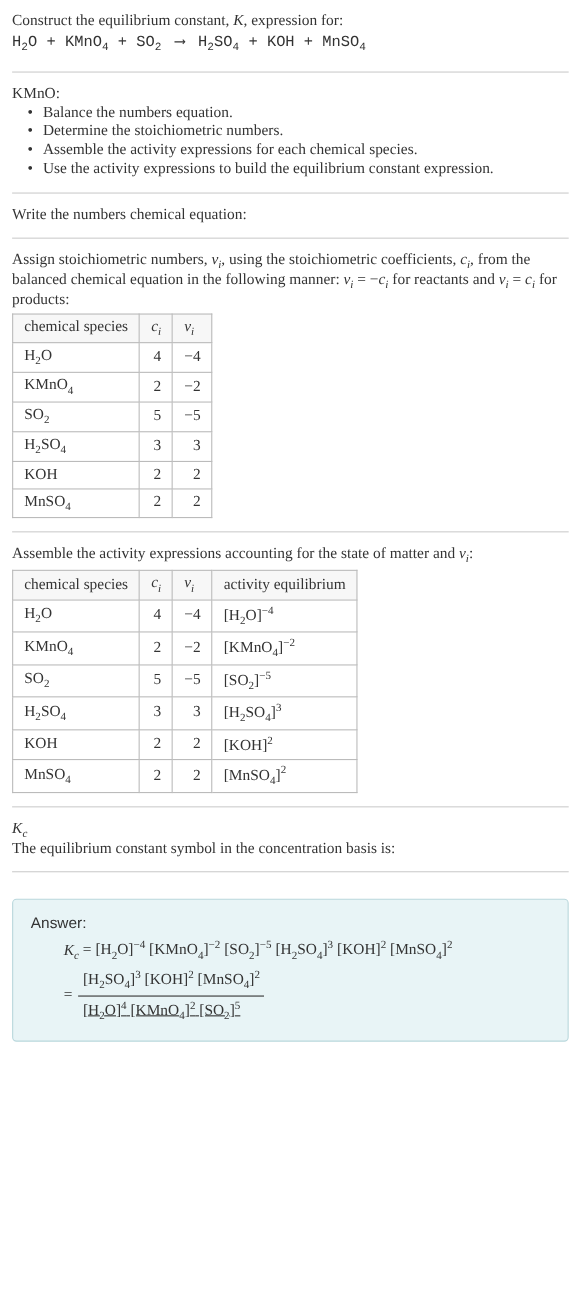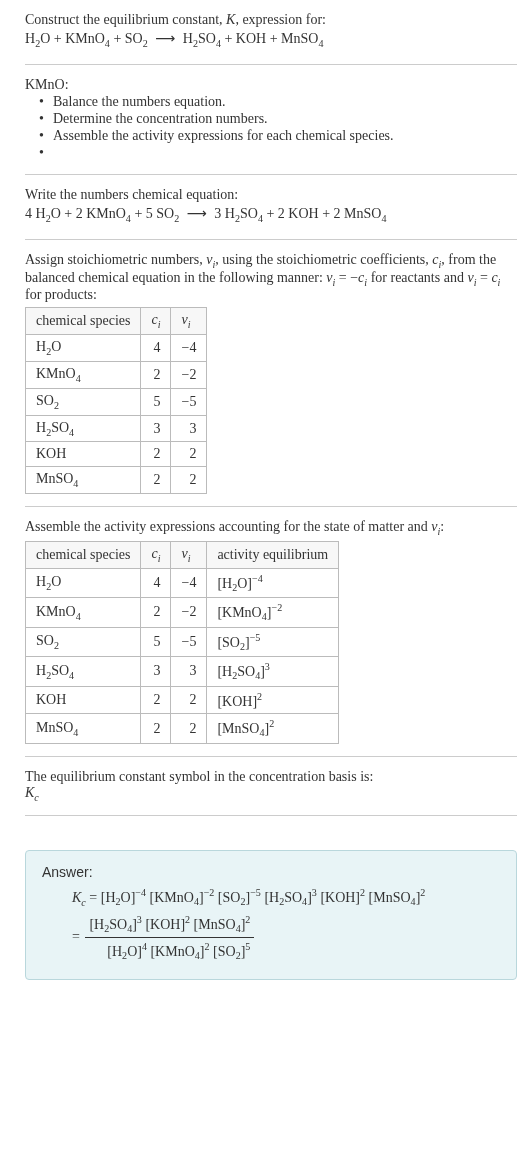--- a/index.html
+++ b/index.html
@@ -5,32 +5,33 @@
   html, body {
     margin: 0;
     padding: 0;
     background: #ffffff;
     font-family: Georgia, 'Times New Roman', serif;
     font-size: 14px;
     color: #333;
     width: 525px;
   }
   .container {
-    padding: 6px 8px 10px 25px;
+    padding: 6px 8px 10px 11px;
   }
   .section {
     padding: 6px 0;
   }
   hr.sep {
     border: none;
     border-top: 1px solid #ccc;
     margin: 6px 0;
   }
   .eq-line {
     line-height: 1.6;
+    font-family: Liberation Mono, monospace;
   }
   .bullet-list {
     padding-left: 14px;
   }
   .bullet-list .row {
     display: flex;
     align-items: flex-start;
     gap: 6px;
     margin: 1px 0;
   }
@@ -53,41 +54,42 @@
   }
   table.data th {
     background: #f7f7f7;
   }
   .num-right { text-align: right !important; }
   .answer-box {
     background: #e8f4f6;
     border: 1px solid #b9d7dc;
     border-radius: 4px;
     padding: 10px 12px 14px 16px;
-    margin-top: 22px;
+    margin-top: 12px;
     line-height: 1.7;
   }
   .answer-label {
     font-family: Arial, Helvetica, sans-serif;
     color: #333;
   }
   .frac {
     display: inline-block;
     vertical-align: middle;
-    text-align: right;
+    text-align: left;
     margin: 0 2px;
   }
   .frac .num {
     display: block;
     border-bottom: 1px solid #333;
     padding: 0 4px;
   }
   .frac .den {
     display: block;
     padding: 0 4px;
+    text-decoration: underline;
   }
   .indent-answer {
     padding-left: 30px;
   }
   .arrow {
     display: inline-block;
     padding: 0 4px;
   }
 </style>
 </head>
@@ -110,41 +112,37 @@
 
   <div class="section">
     <div>KMnO:</div>
     <div class="bullet-list">
       <div class="row">
           <span class="dot">•</span>
           <span>Balance the numbers equation.</span>
         </div>
       <div class="row">
           <span class="dot">•</span>
-          <span>Determine the concentration numbers.</span>
+          <span>Determine the stoichiometric numbers.</span>
         </div>
       <div class="row">
           <span class="dot">•</span>
           <span>Assemble the activity expressions for each chemical species.</span>
         </div>
       <div class="row">
           <span class="dot">•</span>
+          <span>Use the activity expressions to build the equilibrium constant expression.</span>
         </div>
     </div>
   </div>
 
   <hr class="sep">
 
   <div class="section">
     <div>Write the numbers chemical equation:</div>
-    <div class="eq-line">
-      4 H<sub>2</sub>O + 2 KMnO<sub>4</sub> + 5 SO<sub>2</sub>
-      <span class="arrow">⟶</span>
-      3 H<sub>2</sub>SO<sub>4</sub> + 2 KOH + 2 MnSO<sub>4</sub>
-    </div>
   </div>
 
   <hr class="sep">
 
   <div class="section">
     <div>
       Assign stoichiometric numbers, <span class="it">ν<sub>i</sub></span>, using the stoichiometric coefficients,
       <span class="it">c<sub>i</sub></span>, from the balanced chemical equation in the following manner:
       <span class="it">ν<sub>i</sub></span> = −<span class="it">c<sub>i</sub></span> for reactants and
       <span class="it">ν<sub>i</sub></span> = <span class="it">c<sub>i</sub></span> for products:
@@ -240,22 +238,22 @@
             <td class="num-right">2</td>
             <td>[MnSO<sub>4</sub>]<sup>2</sup></td>
           </tr>
     </tbody>
       </table>
   </div>
 
   <hr class="sep">
 
   <div class="section">
+    <div><span class="it">K<sub>c</sub></span></div>
     <div>The equilibrium constant symbol in the concentration basis is:</div>
-    <div><span class="it">K<sub>c</sub></span></div>
   </div>
 
   <hr class="sep">
 
   <div class="section">
 
     <div class="answer-box">
       <div class="answer-label">Answer:</div>
       <div class="indent-answer">
         <div>

